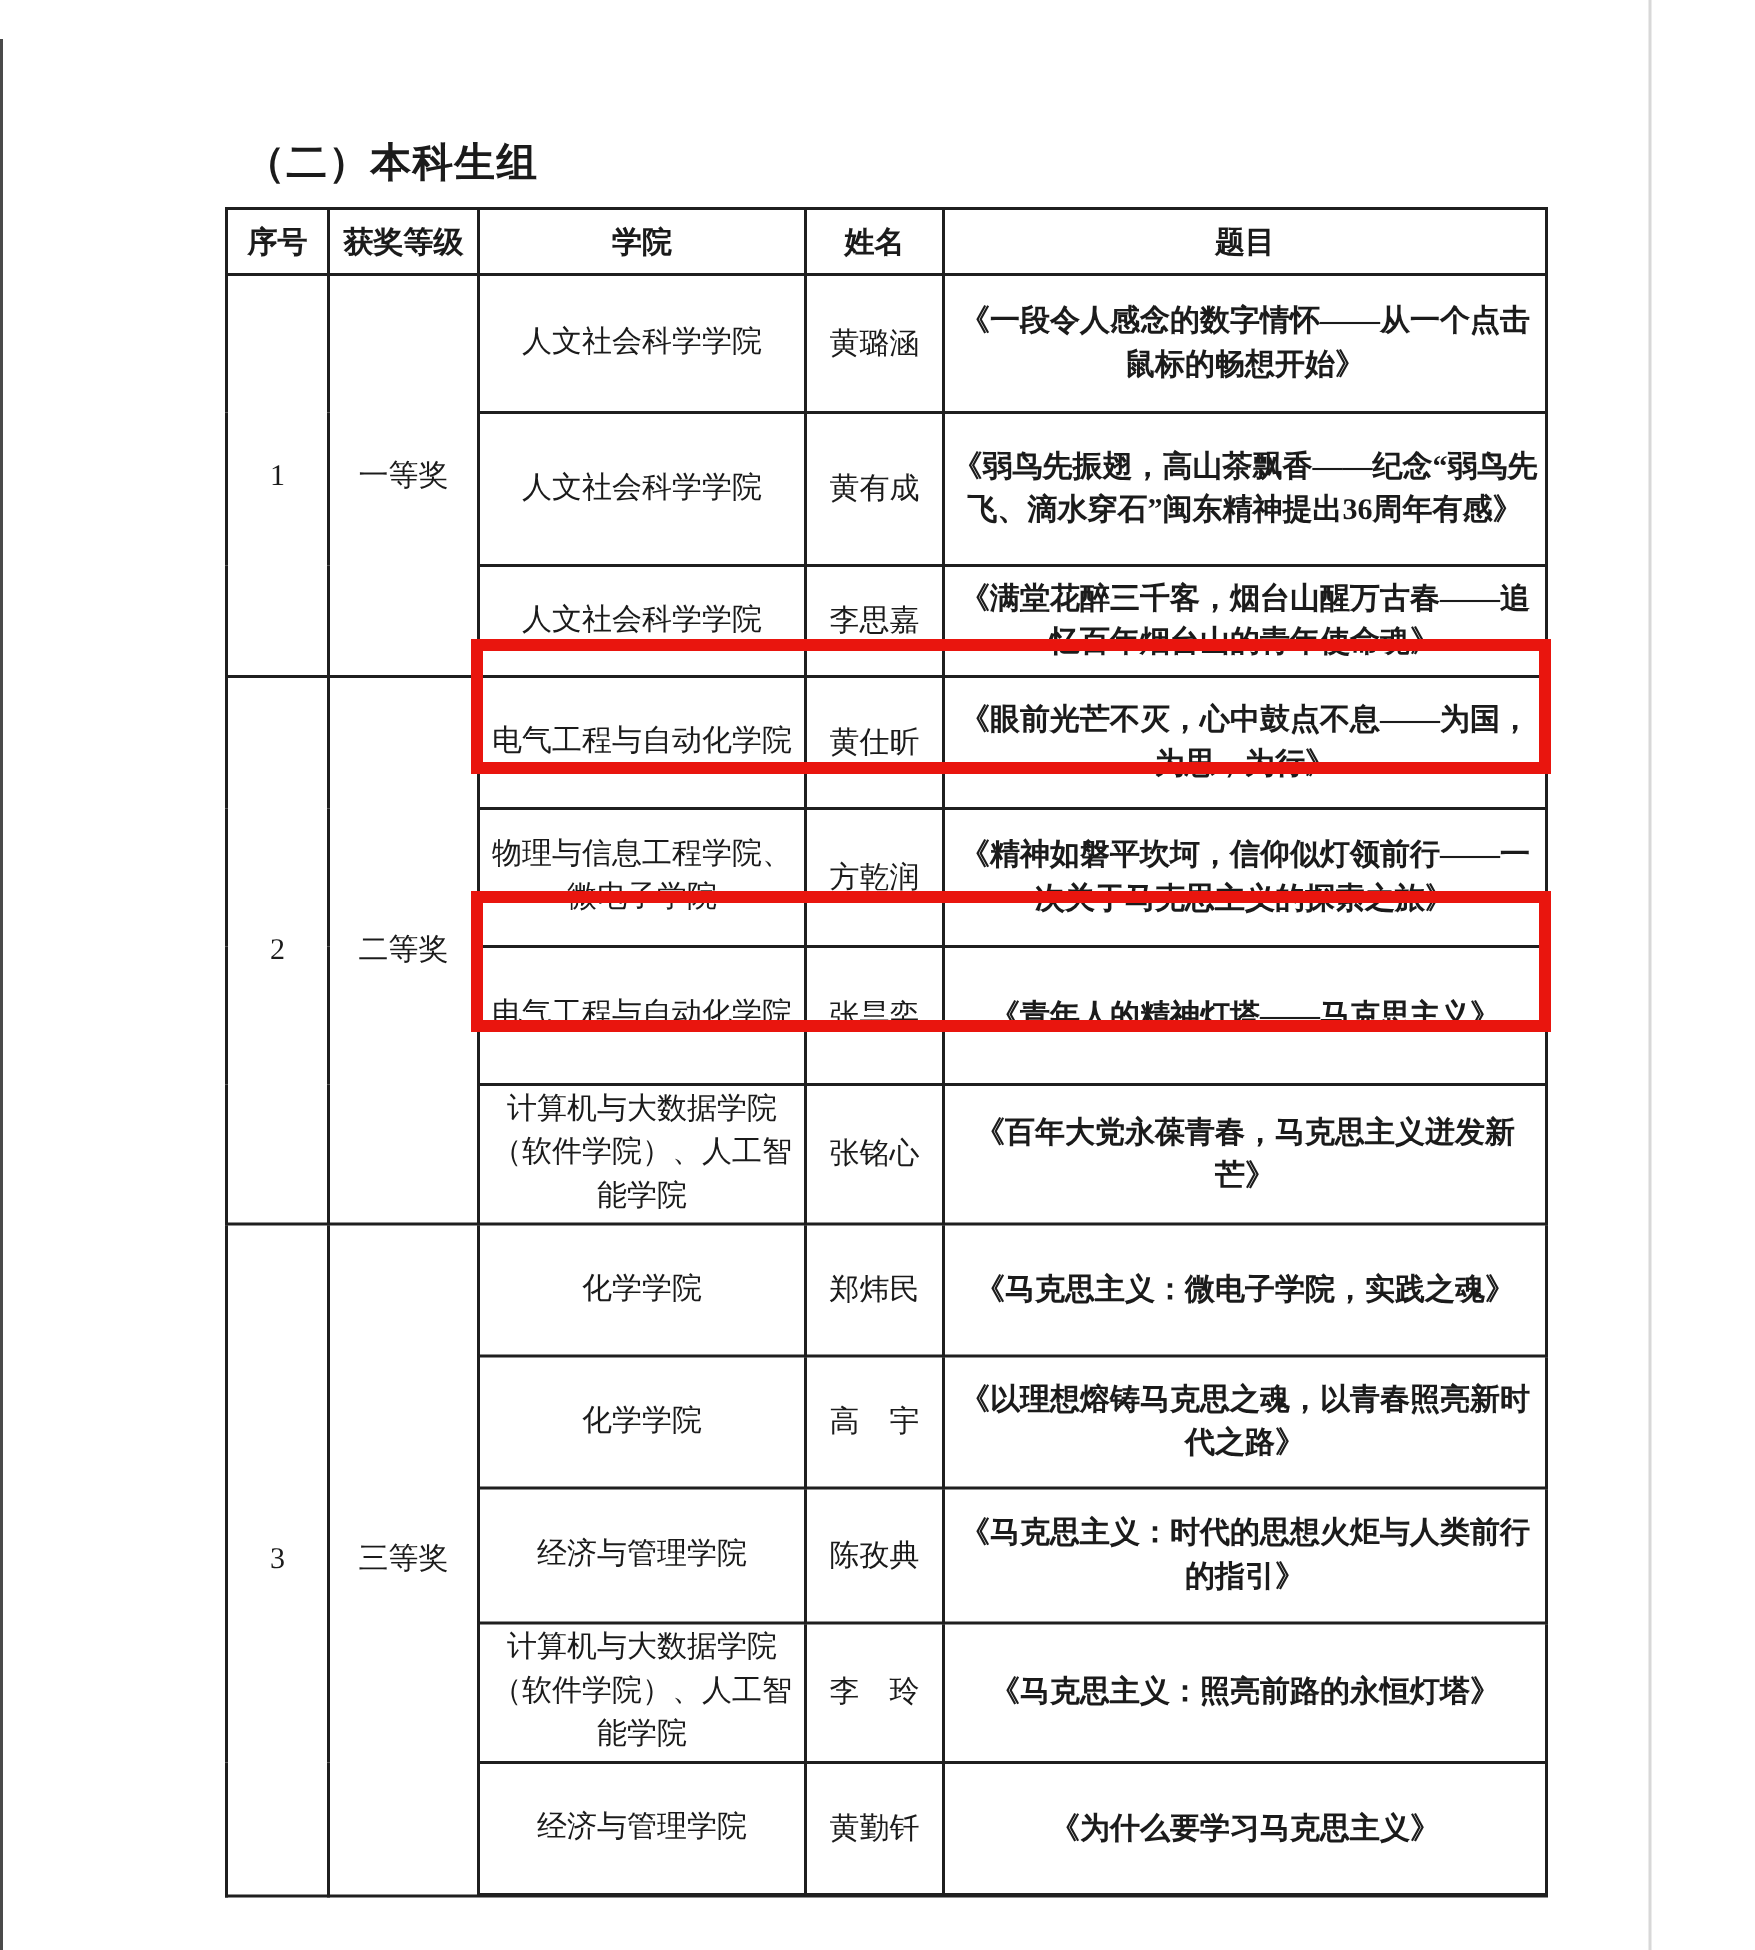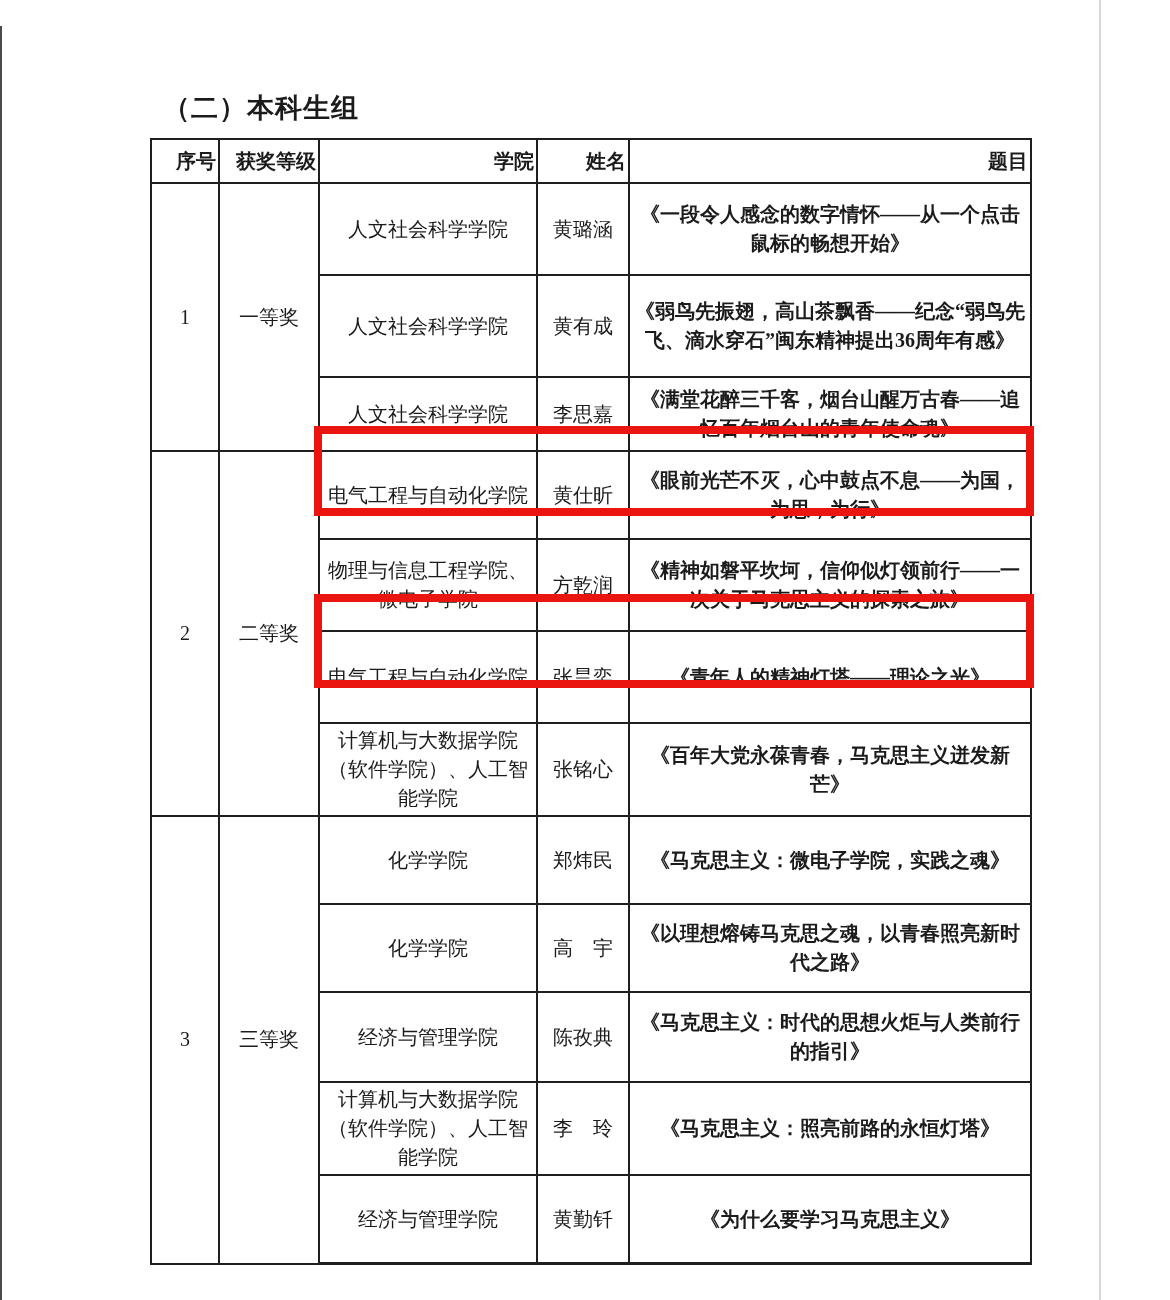--- a/index.html
+++ b/index.html
@@ -30,27 +30,27 @@
     table-layout: fixed;
     width: 880px;
   }
   table.awards th, table.awards td {
     border: 2px solid #1f1f1f;
     overflow: hidden;
   }
   table.awards tr:last-child td { border-bottom-width: 3px; }
   table.awards th {
     height: 42px; font-size: 20px; font-weight: 700;
-    text-align: right; vertical-align: middle; padding: 0 2px; margin-left: 28px;
+    text-align: center; vertical-align: middle; padding: 0 2px; margin-left: 28px;
   }
   table.awards td {
     font-size: 20px; vertical-align: middle; text-align: center;
     line-height: 29px; padding: 2px;
   }
-  td.c-college { padding: 2px 15px; }
+  td.c-college { padding: 2px 15px; font-family: Liberation Mono, monospace; }
   td.c-title { text-align: left; padding: 4px 12px 4px 8px; line-height: 30px; font-weight: bold; }
   tr.r1 td  { height: 86px; }
   tr.r2 td  { height: 96px; }
   tr.r3 td  { height: 68px; }
   tr.r4 td  { height: 82px; }
   tr.r5 td  { height: 86px; }
   tr.r6 td  { height: 86px; }
   tr.r7 td  { height: 82px; }
   tr.r8 td  { height: 82px; }
   tr.r9 td  { height: 82px; }
@@ -120,21 +120,21 @@
           <td class="c-title">《眼前光芒不灭，心中鼓点不息——为国，为思，为行》</td>
         </tr>
         <tr class="r5">
           <td class="c-college">物理与信息工程学院、微电子学院</td>
           <td class="c-name">方乾润</td>
           <td class="c-title">《精神如磐平坎坷，信仰似灯领前行——一次关于马克思主义的探索之旅》</td>
         </tr>
         <tr class="r6">
           <td class="c-college">电气工程与自动化学院</td>
           <td class="c-name">张昙奕</td>
-          <td class="c-title">《青年人的精神灯塔——理论之光》</td>
+          <td class="c-title">《青年人的精神灯塔——马克思主义》</td>
         </tr>
         <tr class="r7">
           <td class="c-college">计算机与大数据学院（软件学院）、人工智能学院</td>
           <td class="c-name">张铭心</td>
           <td class="c-title">《百年大党永葆青春，马克思主义迸发新芒》</td>
         </tr>
 
         <tr class="r8">
           <td class="c-no" rowspan="5">3</td>
           <td class="c-level" rowspan="5">三等奖</td>

